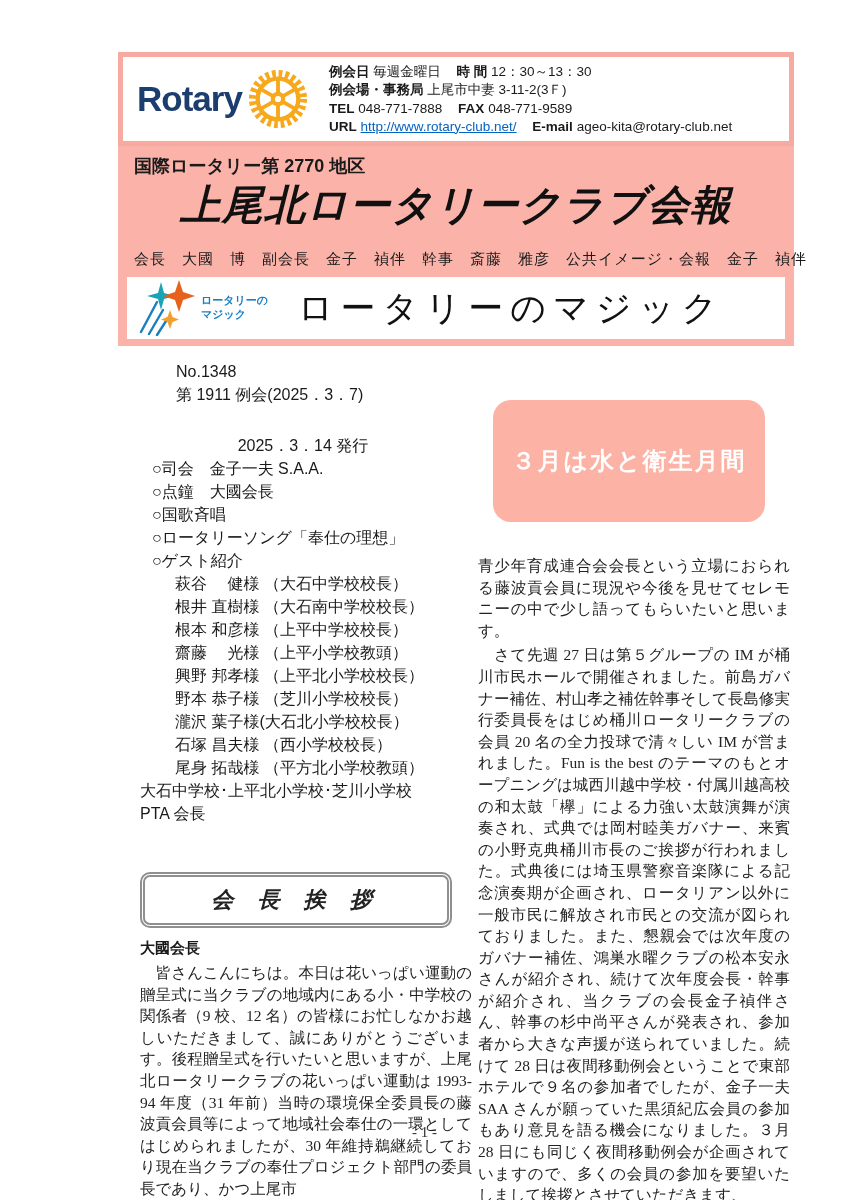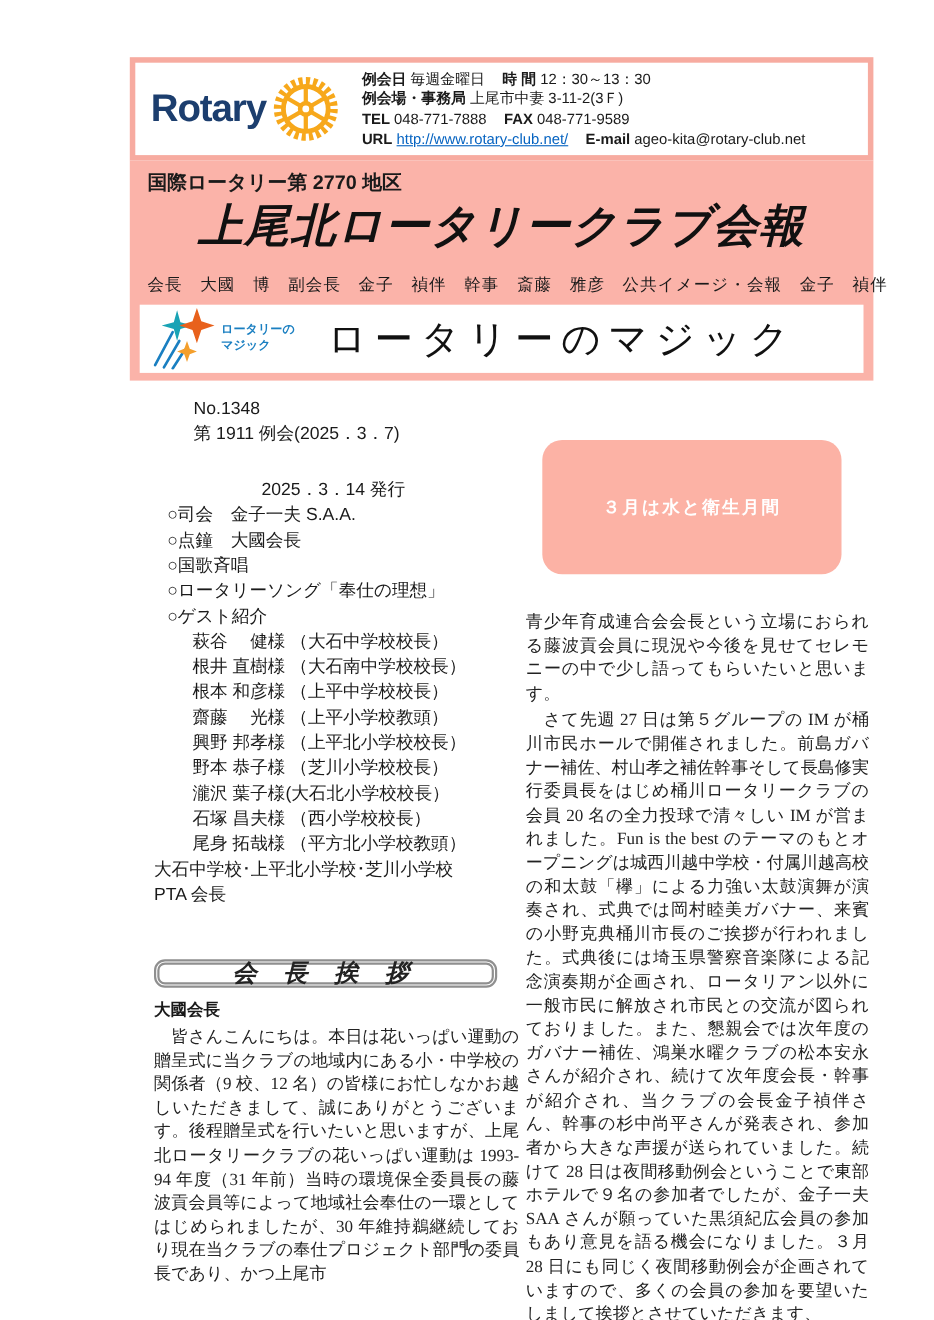--- a/index.html
+++ b/index.html
@@ -47,40 +47,40 @@
     font-family:"Liberation Serif", serif; font-size:35px; letter-spacing:7px; color:#111;
   }
   
   .col-left { position:absolute; left:140px; top:360px; width:332px; font-size:16px; }
   .issue-line { line-height:23px;margin-left:36px; }
   .publish-line { line-height:23px; text-align:center; padding-right:6px;margin-top:28px; }
   .program-item { line-height:23px; margin-left:12px; }
   .guest-line { line-height:23px; margin-left:35px; }
   .note-line { line-height:23px; }
   .greeting-box {
-    margin-top:47px; width:312px; height:26px;
+    margin-top:47px; width:312px; height:56px;
     border:5px double #8f8f8f; border-radius:10px;
     display:flex; align-items:center; justify-content:center;
   }
   .greeting-heading {
     font-size:22px; font-weight:bold; font-style:italic; letter-spacing:9px; color:#222;
   }
   .speaker { margin-top:11px; padding-right:17px; font-weight:bold; font-size:15px; }
   .body-para {
     margin-top:4px; font-family:"Liberation Serif", serif;
     font-size:15.5px; line-height:21.6px; text-align:justify; color:#222;
   }
   
   .col-right { position:absolute; left:478px; top:358px; width:312px; }
   .month-box {
     margin-left:15px; margin-top:42px; width:272px; height:122px;
     background:#fcb2a5; border-radius:18px;
     display:flex; align-items:center; justify-content:center;
   }
-  .month-box-text { color:#ffffff; font-size:16px; font-weight:bold; letter-spacing:2px; }
+  .month-box-text { color:#ffffff; font-size:24px; font-weight:bold; letter-spacing:2px; }
   .right-paras { margin-top:33px; }
   .right-paras .body-para { margin-top:3px; }
   
   .footer {
     position:absolute; left:0; top:1124px; width:100%; text-align:center;
     font-family:"Liberation Serif", serif; font-size:15px; color:#333;
   }
 </style>
 </head>
 <body>

